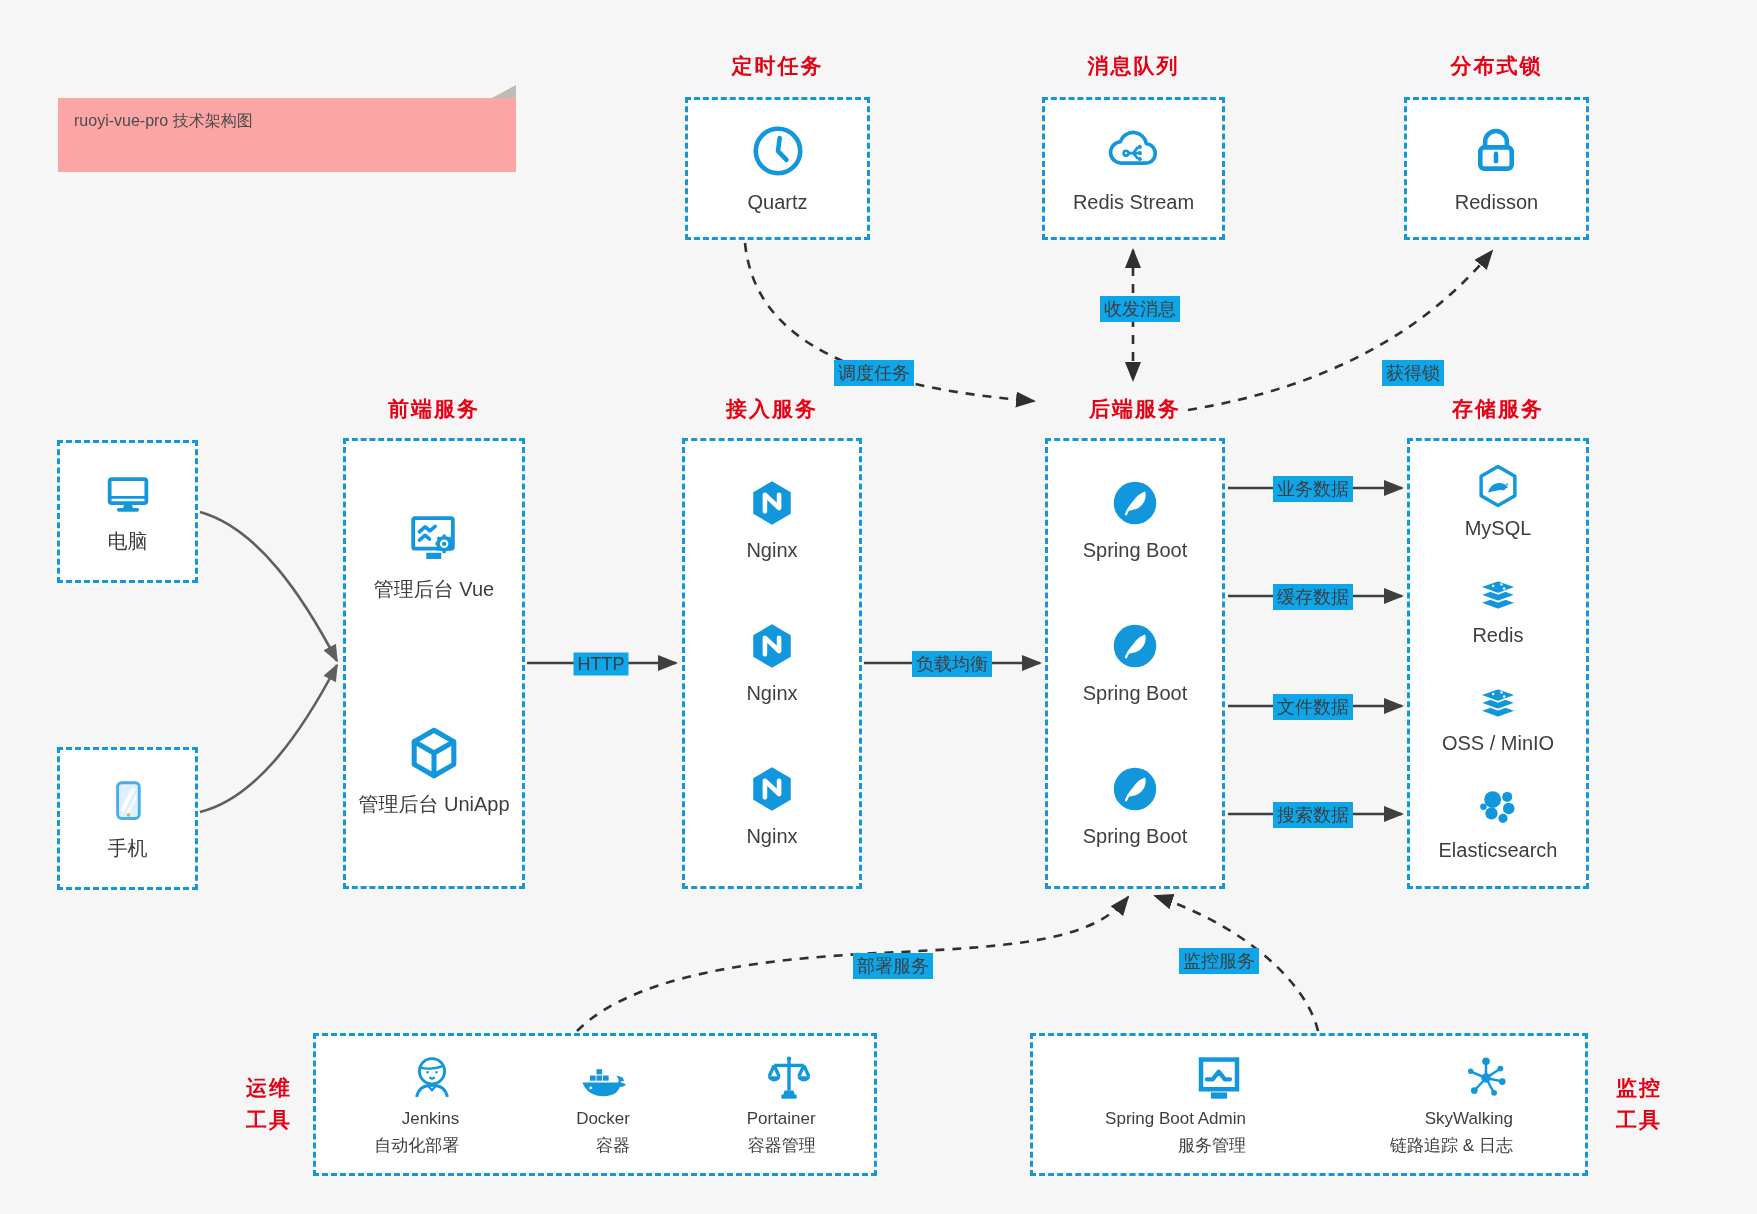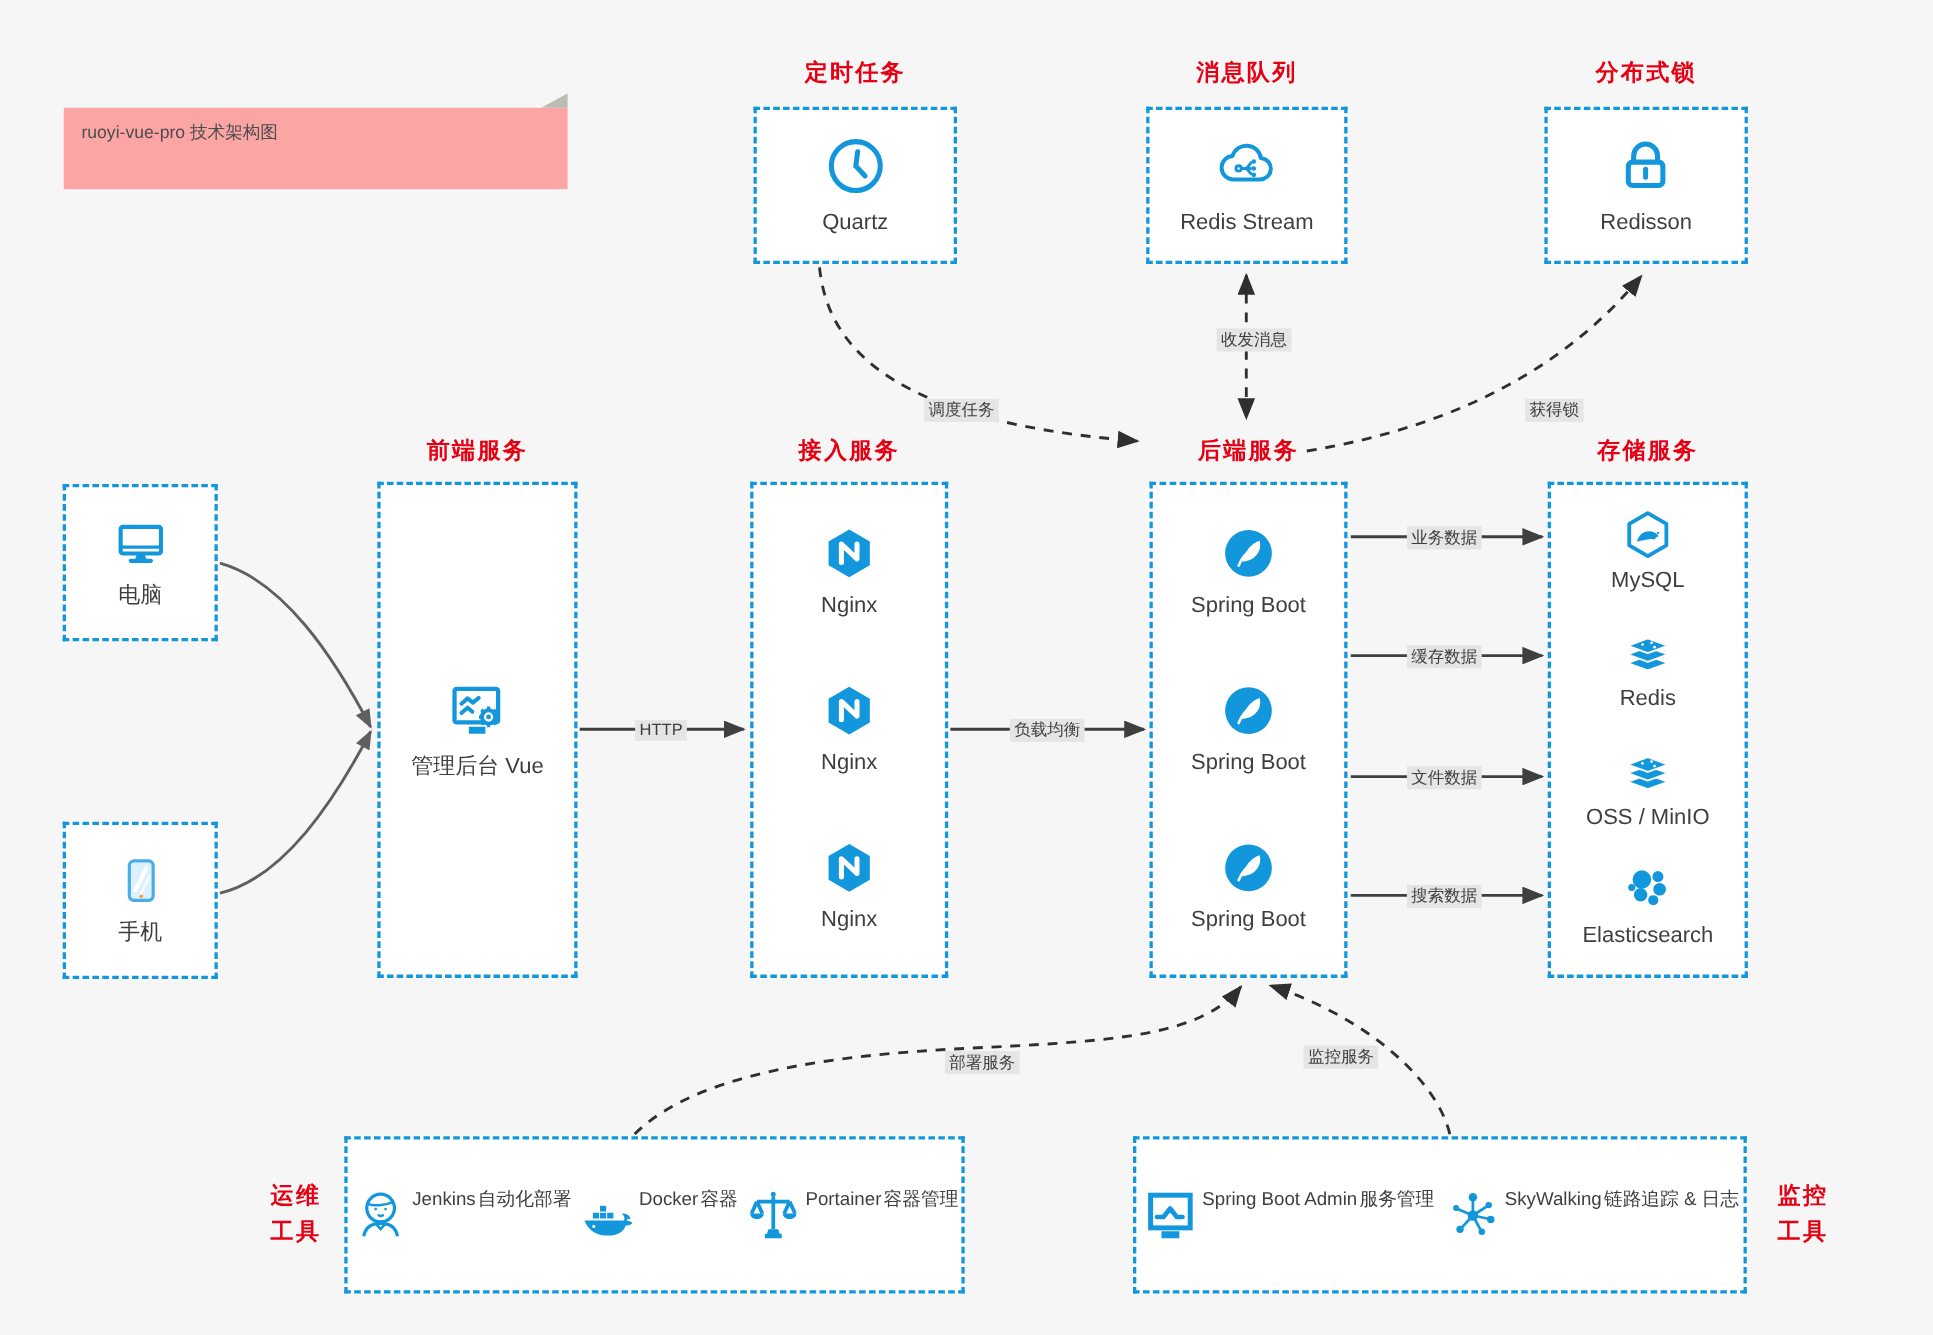--- a/index.html
+++ b/index.html
@@ -27,30 +27,30 @@
     position:absolute;z-index:3;text-align:center;
     color:#e60013;font-size:21px;font-weight:bold;letter-spacing:2px;line-height:1.5;
   }
   .gbox{
     position:absolute;z-index:2;background:#ffffff;
     border:3px dashed #1297dc;box-sizing:border-box;
   }
   .vcol{display:flex;flex-direction:column;justify-content:space-around;align-items:center;padding:8px 0}
   .hrow{display:flex;flex-direction:row;justify-content:space-around;align-items:center}
   .cell{display:flex;flex-direction:column;align-items:center;gap:8px}
-  .hcell{display:flex;flex-direction:row;align-items:flex-start;gap:2px;text-align:center}
+  .hcell{display:flex;flex-direction:column;align-items:flex-end;gap:2px;text-align:center}
   .lbl{font-size:20px;color:#3e3e40;white-space:nowrap;line-height:1.4}
   .lbl-sm{font-size:17px;color:#3e3e40;white-space:nowrap;line-height:1.45}
   .ic58{width:58px;height:58px}
   .ic50{width:50px;height:50px}
   .ic46{width:46px;height:46px}
   .ic54{width:54px;height:54px}
   .edge-label{
     position:absolute;z-index:4;transform:translate(-50%,-50%);
-    font-size:15px;color:#3e3e40;background:#e5e5e5;padding:1px 4px;white-space:nowrap;
+    font-size:18px;color:#3e3e40;background:#0ea5e9;padding:1px 4px;white-space:nowrap;
   }
 </style>
 </head>
 <body>
 
 <svg class="overlay" width="1757" height="1214" viewBox="0 0 1757 1214">
   <defs>
     <marker id="mS" viewBox="0 0 10 8" refX="9" refY="4" markerWidth="20" markerHeight="16" markerUnits="userSpaceOnUse" orient="auto">
         <path d="M0,0 L10,4 L0,8 Z" fill="#3f3f3f"></path>
       </marker>
@@ -173,20 +173,29 @@
       <rect x="3.4" y="3.8" width="16.4" height="12.6" rx="0.8" fill="none" stroke="#1297dc" stroke-width="1.6"></rect>
       <path d="M6,9.4 l2.3,-2 2,1.6 2.2,-1.8" fill="none" stroke="#1297dc" stroke-width="1.5" stroke-linecap="round" stroke-linejoin="round"></path>
       <path d="M6,12.9 l2.3,-2 1.8,1.5" fill="none" stroke="#1297dc" stroke-width="1.5" stroke-linecap="round" stroke-linejoin="round"></path>
       <circle cx="16.2" cy="14.4" r="2.5" fill="#ffffff" stroke="#1297dc" stroke-width="1.5"></circle>
       <circle cx="16.2" cy="14.4" r="0.9" fill="#1297dc"></circle>
       <path d="M16.2,11.5 v-1 M16.2,17.3 v1 M13.6,14.4 h-1 M18.8,14.4 h1 M14.3,12.5 l-0.8,-0.8 M18.1,16.3 l0.8,0.8 M14.3,16.3 l-0.8,0.8 M18.1,12.5 l0.8,-0.8" stroke="#1297dc" stroke-width="1.3" fill="none"></path>
       <path d="M8.8,19.4 h6.2" stroke="#1297dc" stroke-width="2.6" fill="none"></path>
     </svg>
     <div class="lbl">管理后台 Vue</div>
   </div>
+  <div class="cell">
+    <svg class="ic58" viewBox="0 0 24 24">
+      <g fill="none" stroke="#1297dc" stroke-width="2.1" stroke-linejoin="round" stroke-linecap="round">
+        <path d="M12,2.6 L20.2,7.3 V16.7 L12,21.4 L3.8,16.7 V7.3 Z"></path>
+        <path d="M12,12 V21.4 M12,12 L3.9,7.35 M12,12 L20.1,7.35"></path>
+      </g>
+    </svg>
+    <div class="lbl">管理后台 UniApp</div>
+  </div>
 </div>
 
 <div class="gbox vcol" style="left:682px;top:438px;width:180px;height:451px">
   <div class="cell">
     <svg class="ic50" viewBox="0 0 24 24">
       <path d="M12,1.6 L21,6.8 V17.2 L12,22.4 L3,17.2 V6.8 Z" fill="#1297dc"></path>
       <path d="M8.6,16 V8 L15.4,14.4 V8" fill="none" stroke="#ffffff" stroke-width="2.2" stroke-linecap="round" stroke-linejoin="round"></path>
     </svg>
     <div class="lbl">Nginx</div>
   </div>

